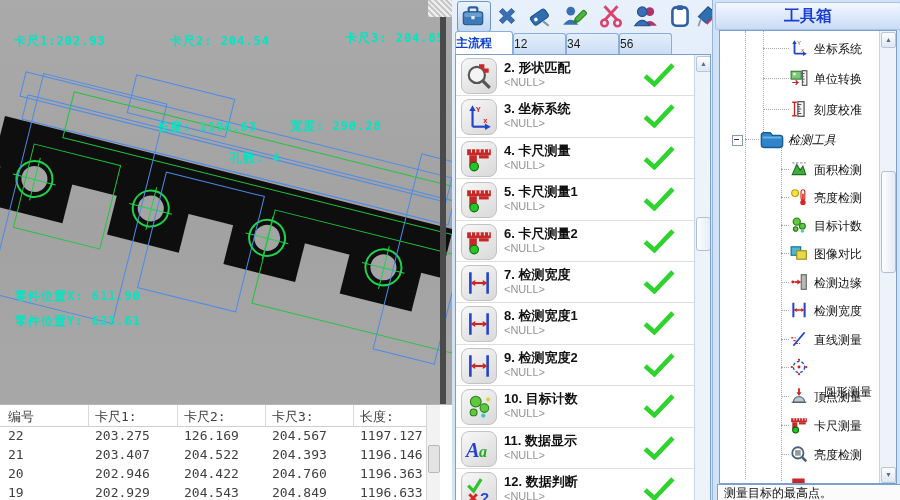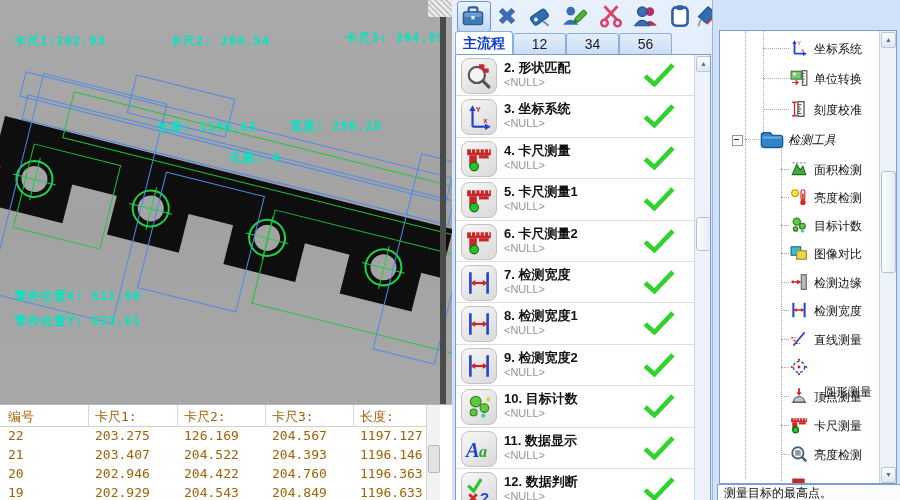--- a/index.html
+++ b/index.html
@@ -20,35 +20,35 @@
   .hole{position:absolute;width:26px;height:26px;border-radius:50%;background:#a4a4a4;}
   .ring{position:absolute;width:34px;height:34px;border-radius:50%;border:2px solid #1fd24a;}
   .crossh{position:absolute;height:0;border-top:1px solid #1fd24a;}
   .crossv{position:absolute;width:0;border-left:1px solid #1fd24a;}
   .roi{position:absolute;border:1px solid #4d8ae8;}
   .match{position:absolute;border:1px solid #1ec53c;}
   
   .table-area{position:absolute;left:0;top:404px;width:452px;height:96px;background:#fff;
               border-top:1px solid #b5b5b5;font-family:"DejaVu Sans Mono",monospace;}
   .thead{position:absolute;left:0;top:0;width:439px;height:21px;border-bottom:1px solid #cfcfcf;}
-  .th,.td{position:absolute;font-size:13px;color:#a16207;white-space:nowrap;text-align:right;}
+  .th,.td{position:absolute;font-size:13px;color:#404040;white-space:nowrap;text-align:right;}
   .trow{position:absolute;left:0;width:439px;height:19px;}
   .colsep{position:absolute;top:0;width:0;height:21px;border-left:1px solid #d8d8d8;}
   .tscroll{position:absolute;left:426px;top:0;width:13px;height:96px;background:#f2f2f2;
            border-left:1px solid #d5d5d5;}
   .tthumb{position:absolute;left:1px;top:40px;width:10px;height:26px;background:#e3e3e3;
           border:1px solid #b8b8b8;border-radius:2px;}
   
   .middle{position:absolute;left:452px;top:0;width:260px;height:500px;
           background:linear-gradient(180deg,#e8f1fb,#cfe0f4 60%,#d4e4f6);}
   .ticon{position:absolute;top:3px;width:26px;height:26px;}
   .pressed{position:absolute;left:5px;top:1px;width:32px;height:29px;border:1px solid #6f96c6;
            border-radius:3px;background:linear-gradient(180deg,#eaf3fd,#c2d8f0);}
   .tabbar{position:absolute;left:0;top:31px;width:260px;height:23px;}
-  .tab{position:absolute;top:2px;height:21px;line-height:21px;text-align:center;font-size:14px;
+  .tab{position:absolute;top:2px;height:21px;line-height:21px;text-align:left;font-size:12px;
        color:#1b1b1b;border:1px solid #8aaede;border-bottom:none;background:linear-gradient(180deg,#e4eefb,#c9dcf4);
        border-radius:3px 3px 0 0;}
   .tab.active{background:#fff;color:#0a3fd0;font-weight:bold;top:0;height:23px;line-height:23px;}
   .steps{position:absolute;left:3px;top:54px;width:254px;height:446px;background:#fff;
          border:1px solid #7ba0d0;overflow:hidden;}
   .step{position:relative;height:40.4px;border-bottom:1px solid #dedede;background:#fff;}
   .tile{position:absolute;left:5px;top:3px;width:34px;height:34px;border:1px solid #c2c2c2;
         border-radius:8px;background:linear-gradient(145deg,#f7f7f7,#d9d9d9);
         display:flex;align-items:center;justify-content:center;}
   .stitle{position:absolute;left:48px;top:4px;font-size:13px;font-weight:bold;color:#111;white-space:nowrap;}
@@ -454,20 +454,21 @@
       </div>
 
       <div class="lscroll">
         <div class="sbtn" style="top:1px;">▲</div>
         <div class="sthumb" style="top:162px;height:32px;"></div>
       </div>
     </div>
   </div>
 
   <div class="right">
+    <div class="tb-header">工具箱</div>
     <div class="treebox">
       <div class="vdot" style="left:25px;top:0;height:448px;"></div>
       <div class="vdot" style="left:43px;top:0;height:103px;"></div>
       <div class="vdot" style="left:61px;top:112px;height:338px;"></div>
 
       <div class="trow2" style="top:5px;">
         <span class="stub" style="left:43px;width:26px;"></span>
         <span class="nicon" style="left:70px;">
             <svg viewBox="0 0 16 16" width="18" height="18">
               <path d="M4 13 V4 M4 13 H12" stroke="#2244cc" stroke-width="1.6"></path>

